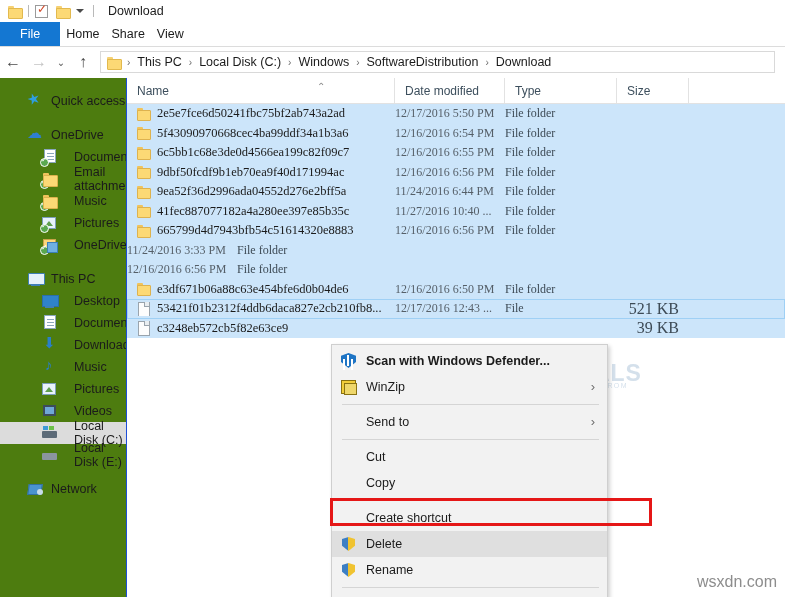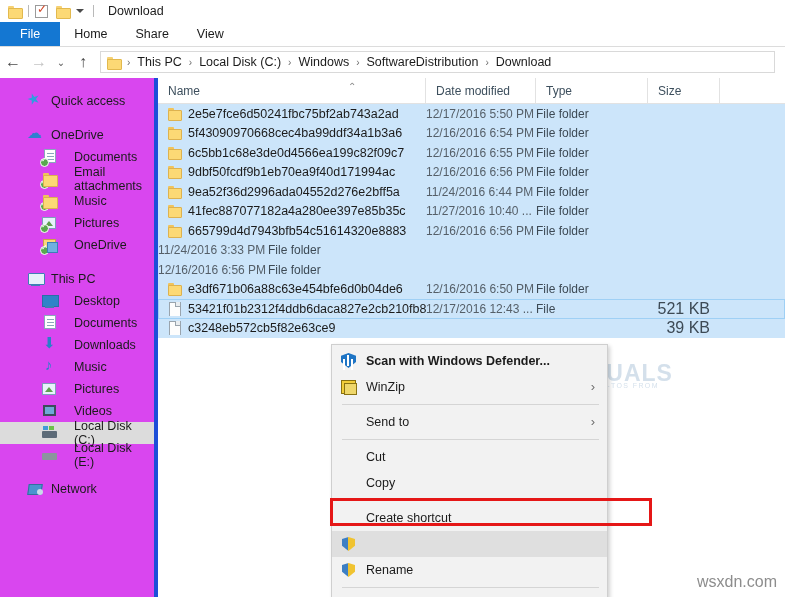--- a/index.html
+++ b/index.html
@@ -56,21 +56,21 @@
 
   
   .ribbon {
     position: absolute; left: 0; top: 22px; width: 785px; height: 25px;
     background: #ffffff;
     display: flex; align-items: stretch;
     border-bottom: 1px solid #dcdcdc;
   }
   .tab {
     display: flex; align-items: center; justify-content: center;
-    font-size: 12.5px; color: #1b1b1b; padding: 0 14px; cursor: default;
+    font-size: 12.5px; color: #1b1b1b; padding: 0 6px; cursor: default;
   }
   .tab.file {
     background: #1477d2; color: #ffffff; padding: 0 20px;
   }
 
   
   .navbar {
     position: absolute; left: 0; top: 47px; width: 785px; height: 30px;
     background: #ffffff; display: flex; align-items: center;
   }
@@ -103,23 +103,23 @@
   .crumb-sep {
     font-size: 10px; color: #6d6d6d; padding: 0 4px;
   }
 
   
   .body {
     position: absolute; left: 0; top: 78px; width: 785px; height: 519px;
     display: flex; background: #ffffff;
   }
   .navpane {
-    width: 158px; height: 519px; background: #d946ef;
+    width: 127px; height: 519px; background: #4d7c0f;
     padding-top: 12px; overflow: hidden; flex: none;
-    border-right: 4px solid #1d4ed8;
+    border-right: 1px solid #1d4ed8;
   }
   .nav-item {
     height: 22px; display: flex; align-items: center;
     font-size: 12.5px; color: #1b1b1b; padding-left: 28px; gap: 7px;
   }
   .nav-item.lvl1 { padding-left: 42px; gap: 16px; }
   .nav-item.sel { background: #dcdcdc; }
   .nav-gap { height: 12px; }
   .nav-ico {
     width: 16px; height: 16px; position: relative; flex: none;
@@ -251,21 +251,21 @@
   .col.date { width: 110px; }
   .col.type { width: 112px; }
   .col.size { width: 72px; border-right: 1px solid #e2e2e2; }
   .sortmark {
     position: absolute; left: 190px; top: -4px;
     font-size: 10px; color: #888;
   }
   .rows { position: relative; }
   .row {
     height: 19.5px; display: flex; align-items: center;
-    font-size: 12.5px; color: #1b1b1b;
+    font-size: 12.5px; color: #1b1b1b; font-family: Liberation Serif, serif;
   }
   .row.sel { background: #cce5fa; }
   .row.sel.focus { background: #cce5fa; outline: 1px solid #9fd0f5; outline-offset: -1px; }
   .cell-name {
     width: 268px; display: flex; align-items: center; gap: 6px;
     padding-left: 10px; overflow: hidden; white-space: nowrap;
   }
   .cell-date {
     width: 110px; font-size: 12px; color: #555f68; white-space: nowrap;
   }
@@ -648,20 +648,21 @@
       </div>
       <div class="mi">
         <span class="mi-label mi-noico">Copy</span>
       </div>
       <div class="mi-sep"></div>
       <div class="mi">
         <span class="mi-label mi-noico">Create shortcut</span>
       </div>
       <div class="mi hl">
         <span class="mi-ico ico-shield"></span>
+        <span class="mi-label">Delete</span>
       </div>
       <div class="mi">
         <span class="mi-ico ico-shield"></span>
         <span class="mi-label">Rename</span>
       </div>
       <div class="mi-sep"></div>
       <div class="mi"></div>
     </div>
 
   <div class="annot"></div>

